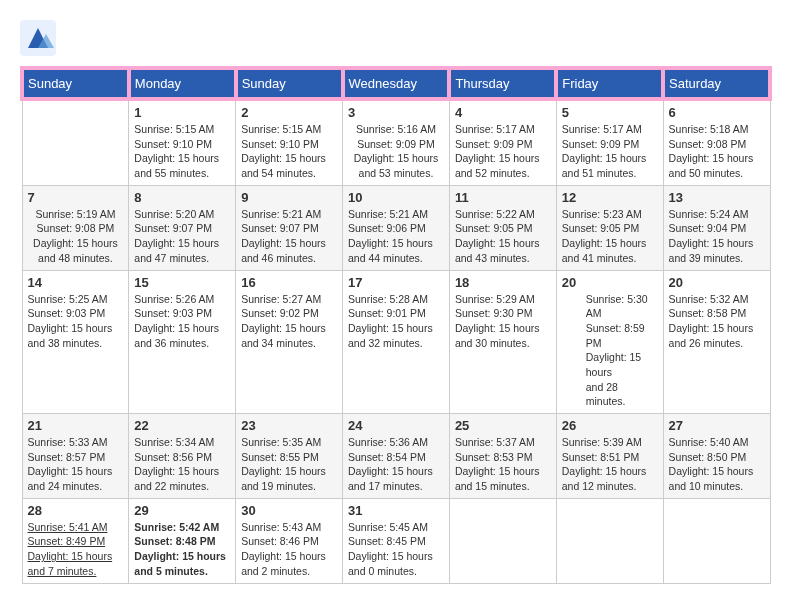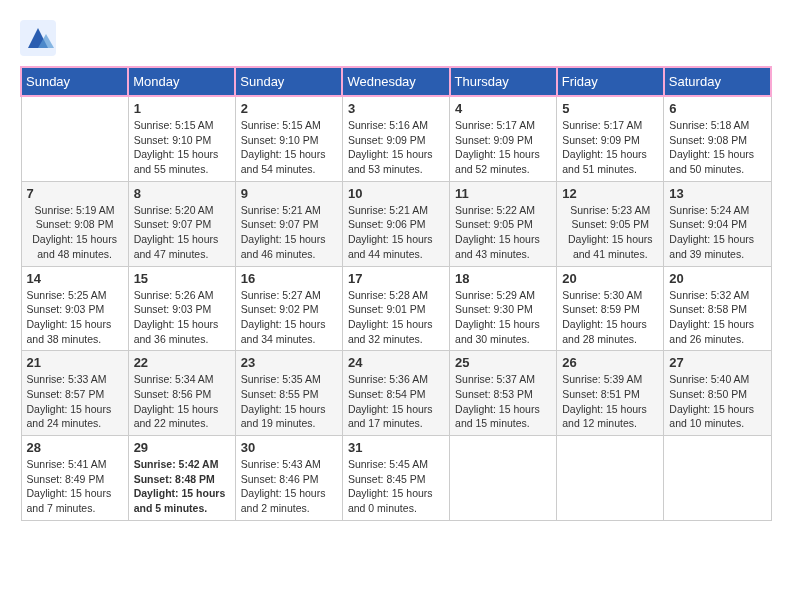--- a/index.html
+++ b/index.html
@@ -59,21 +59,21 @@
       border-collapse: collapse;
       font-size: 11px;
     }
     .calendar-table th {
       background: #2a5db0;
       color: #fff;
       padding: 6px 4px;
       text-align: left;
       font-size: 13px;
       font-weight: normal;
-      border: 2px solid #f9a8d4;
+      border: 4px solid #f9a8d4;
     }
     .calendar-table td {
       border: 1px solid #ccc;
       vertical-align: top;
       padding: 4px 5px;
       min-height: 80px;
       width: calc(100% / 7);
       background: #fff;
     }
     .calendar-table tr:nth-child(even) td {
@@ -140,21 +140,21 @@
         </td>
         <td>
           <span class="day-number">2</span>
           <div class="cell-content" style="white-space: pre-line;">Sunrise: 5:15 AM
 Sunset: 9:10 PM
 Daylight: 15 hours
 and 54 minutes.</div>
         </td>
         <td>
           <span class="day-number">3</span>
-          <div class="cell-content" style="white-space: pre-line;">Sunrise: 5:16 AM
+          <div class="cell-content" style="white-space: pre-line; text-align: center;">Sunrise: 5:16 AM
 Sunset: 9:09 PM
 Daylight: 15 hours
 and 53 minutes.</div>
         </td>
         <td>
           <span class="day-number">4</span>
           <div class="cell-content" style="white-space: pre-line;">Sunrise: 5:17 AM
 Sunset: 9:09 PM
 Daylight: 15 hours
 and 52 minutes.</div>
@@ -205,21 +205,21 @@
         </td>
         <td>
           <span class="day-number">11</span>
           <div class="cell-content" style="white-space: pre-line;">Sunrise: 5:22 AM
 Sunset: 9:05 PM
 Daylight: 15 hours
 and 43 minutes.</div>
         </td>
         <td>
           <span class="day-number">12</span>
-          <div class="cell-content" style="white-space: pre-line; text-align: center;">Sunrise: 5:23 AM
+          <div class="cell-content" style="white-space: pre-line;">Sunrise: 5:23 AM
 Sunset: 9:05 PM
 Daylight: 15 hours
 and 41 minutes.</div>
         </td>
         <td>
           <span class="day-number">13</span>
           <div class="cell-content" style="white-space: pre-line;">Sunrise: 5:24 AM
 Sunset: 9:04 PM
 Daylight: 15 hours
 and 39 minutes.</div>
@@ -256,21 +256,21 @@
         </td>
         <td>
           <span class="day-number">18</span>
           <div class="cell-content" style="white-space: pre-line;">Sunrise: 5:29 AM
 Sunset: 9:30 PM
 Daylight: 15 hours
 and 30 minutes.</div>
         </td>
         <td>
           <span class="day-number">20</span>
-          <div class="cell-content" style="white-space: pre-line;">Sunrise: 5:30 AM
+          <div class="cell-content" style="white-space: pre-line; margin-left: 24px;">Sunrise: 5:30 AM
 Sunset: 8:59 PM
 Daylight: 15 hours
 and 28 minutes.</div>
         </td>
         <td>
           <span class="day-number">20</span>
           <div class="cell-content" style="white-space: pre-line;">Sunrise: 5:32 AM
 Sunset: 8:58 PM
 Daylight: 15 hours
 and 26 minutes.</div>
@@ -323,21 +323,21 @@
           <span class="day-number">27</span>
           <div class="cell-content" style="white-space: pre-line;">Sunrise: 5:40 AM
 Sunset: 8:50 PM
 Daylight: 15 hours
 and 10 minutes.</div>
         </td>
       </tr>
       <tr>
         <td>
           <span class="day-number">28</span>
-          <div class="cell-content" style="white-space: pre-line;">Sunrise: 5:41 AM
+          <div class="cell-content" style="white-space: pre-line; text-decoration: underline;">Sunrise: 5:41 AM
 Sunset: 8:49 PM
 Daylight: 15 hours
 and 7 minutes.</div>
         </td>
         <td>
           <span class="day-number">29</span>
           <div class="cell-content" style="white-space: pre-line; font-weight: bold;">Sunrise: 5:42 AM
 Sunset: 8:48 PM
 Daylight: 15 hours
 and 5 minutes.</div>

